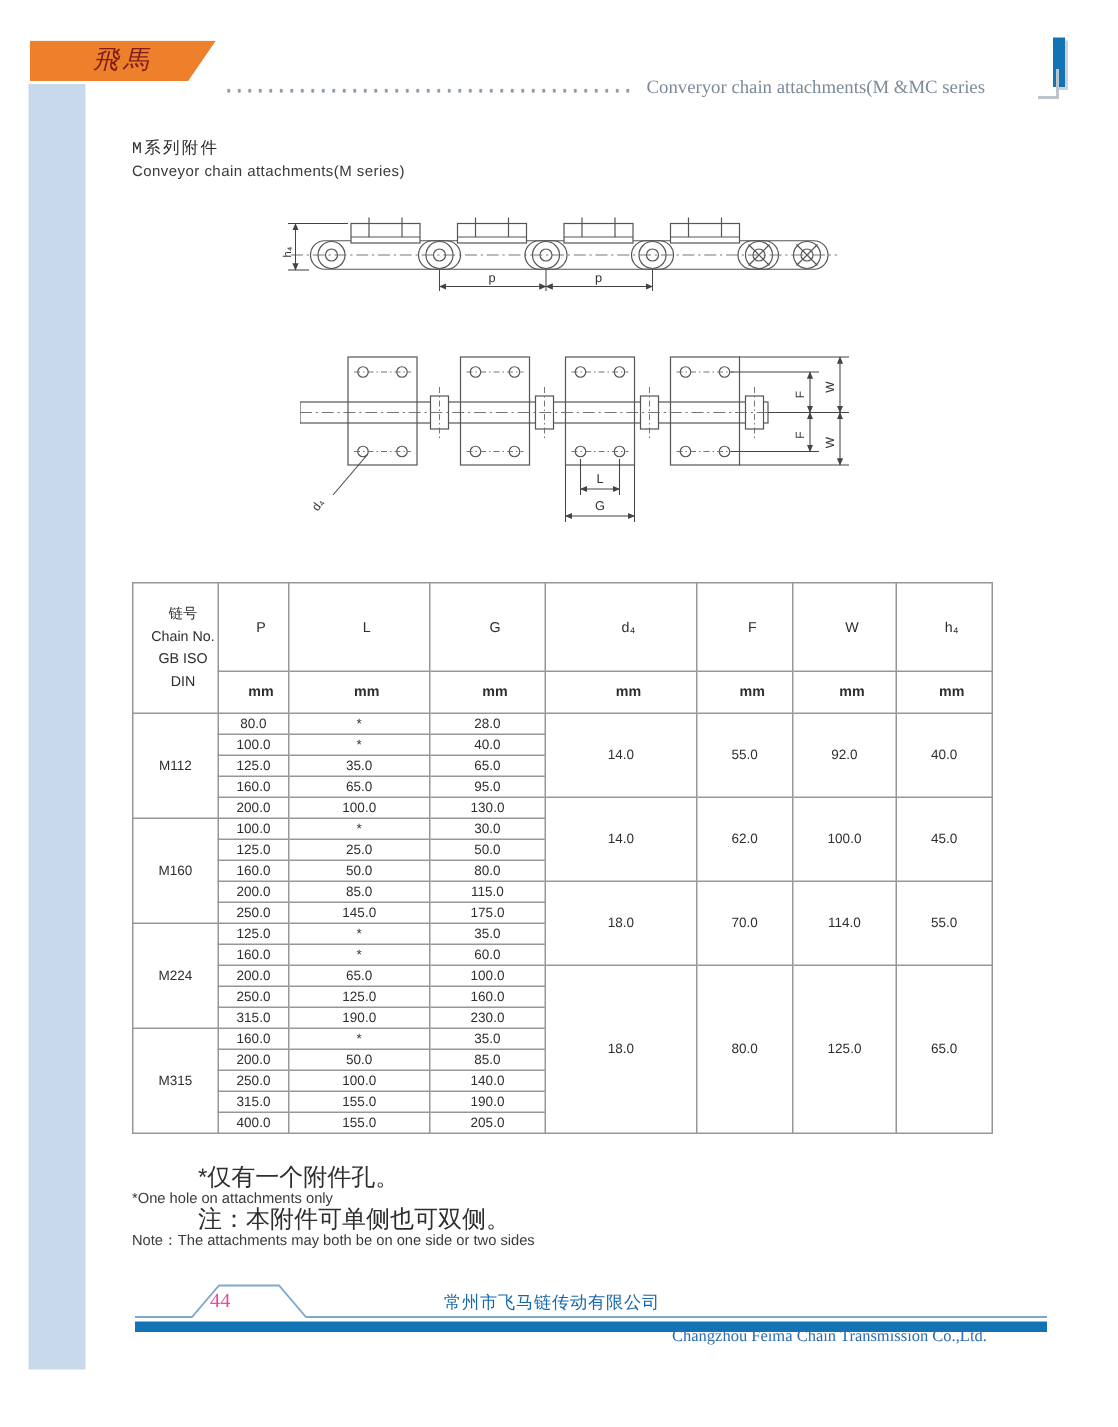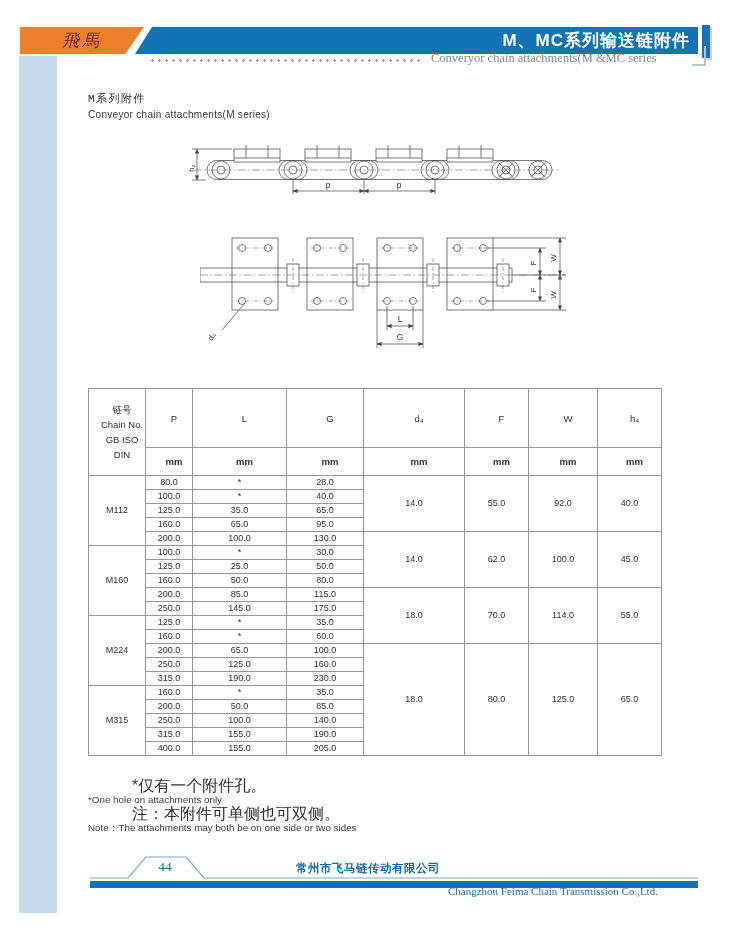--- a/index.html
+++ b/index.html
@@ -79,42 +79,39 @@
   .spec-table tbody td { font-size:9px; height:13px; line-height:13px; }
 
   
   .notes { position:absolute; left:88px; top:779px; color:#2e2e2e; }
   .note-zh { font-size:16px; line-height:14px;margin-left:44px; }
   .note-en { font-size:9.8px;  line-height:14px; color:#3a3a3a; }
 
   
   .footer-svg { position:absolute; left:86px; top:848px; }
   .page-num {
-    position:absolute; left:140px; top:859px; width:50px; text-align:center;
-    font-family:"Liberation Serif", serif; font-size:13.5px; color:#0f766e;
+    position:absolute; left:140px; top:859px; width:50px; 
+    font-family:"Liberation Serif", serif; font-size:13.5px; color:#ec4899;
   }
   .company-zh {
-    position:absolute; left:296px; top:861px; font-size:11.5px; font-weight:bold;
+    position:absolute; left:296px; top:861px; font-size:11.5px; font-weight:normal;
     color:#1668ad; letter-spacing:0.5px;
   }
   .company-en {
     position:absolute; left:448px; top:861px; font-family:"Liberation Serif", serif;
     font-size:11px; color:#2a6db4;margin-top:24px;
   }
 </style>
 </head>
 <body>
 
 <div class="page">
 
   <div class="logo-block">
     <div class="logo-text">飛馬</div>
-  </div>
-  <div class="title-bar">
-    <div class="title-text">M、MC系列输送链附件</div>
   </div>
   <div class="bracket-strip"></div>
   <div class="sub-bracket"></div>
   <div class="dots"></div>
   <div class="subtitle">Converyor chain attachments(M &amp;MC series</div>
   <div class="side-strip"></div>
 
   <div class="sec-zh">M系列附件</div>
   <div class="sec-en">Conveyor chain attachments(M series)</div>
 

